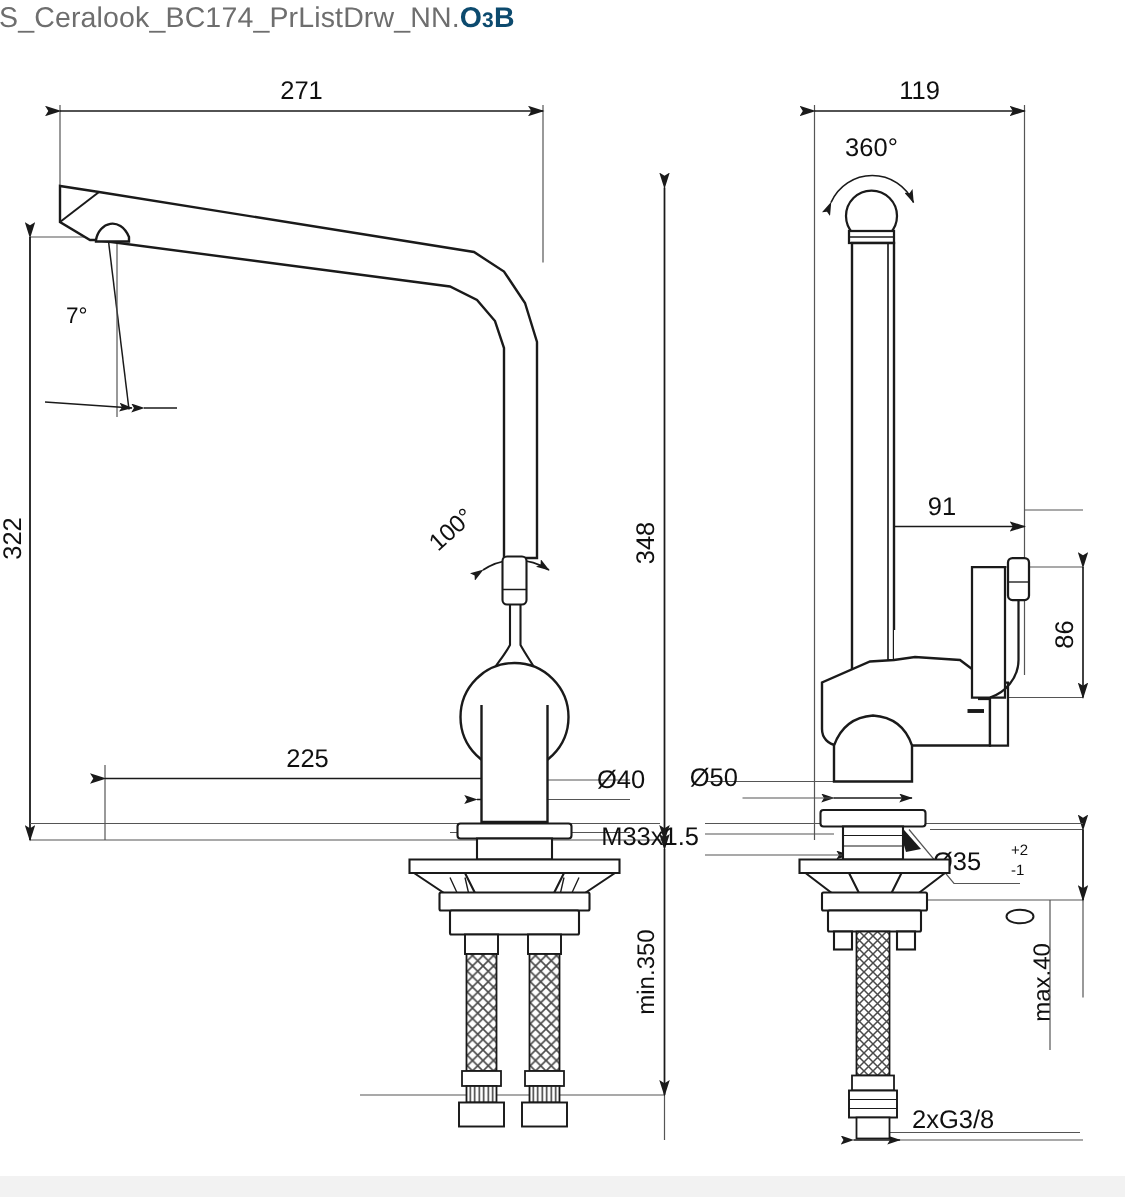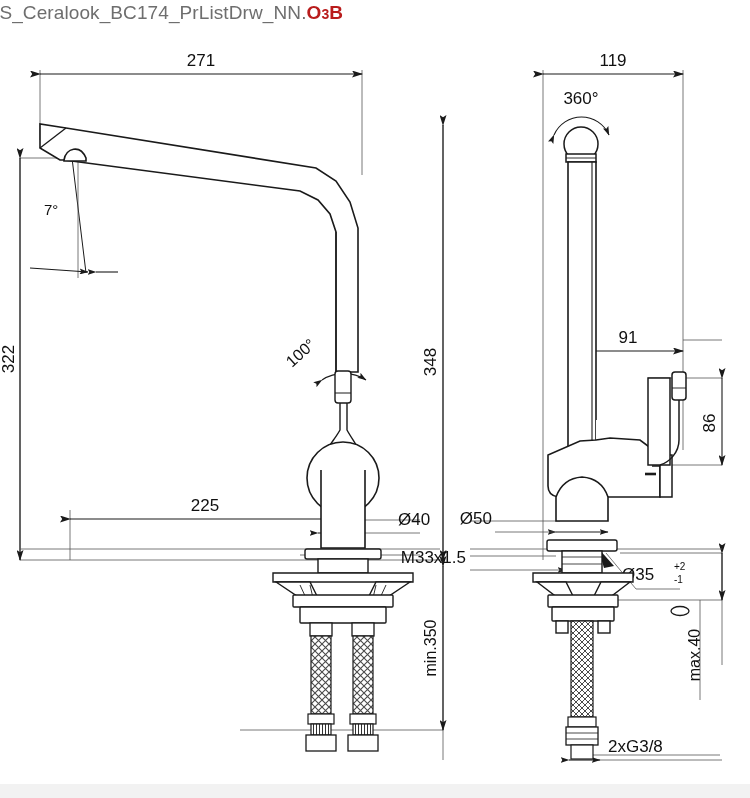--- a/index.html
+++ b/index.html
@@ -25,21 +25,21 @@
     position: absolute;
     left: -6px;
     top: 2px;
     font-size: 19px;
     color: #6e6e6e;
     letter-spacing: 0.1px;
     white-space: nowrap;
     font-weight: 300;
   }
   #title .suffix {
-    color: #b91c1c;
+    color: #0c4a6e;
     font-weight: 600;
     text-align: center;
   }
   #title .suffix .sub {
     font-size: 14px;
   }
   #drawing {
     position: absolute;
     left: 0;
     top: 0;

